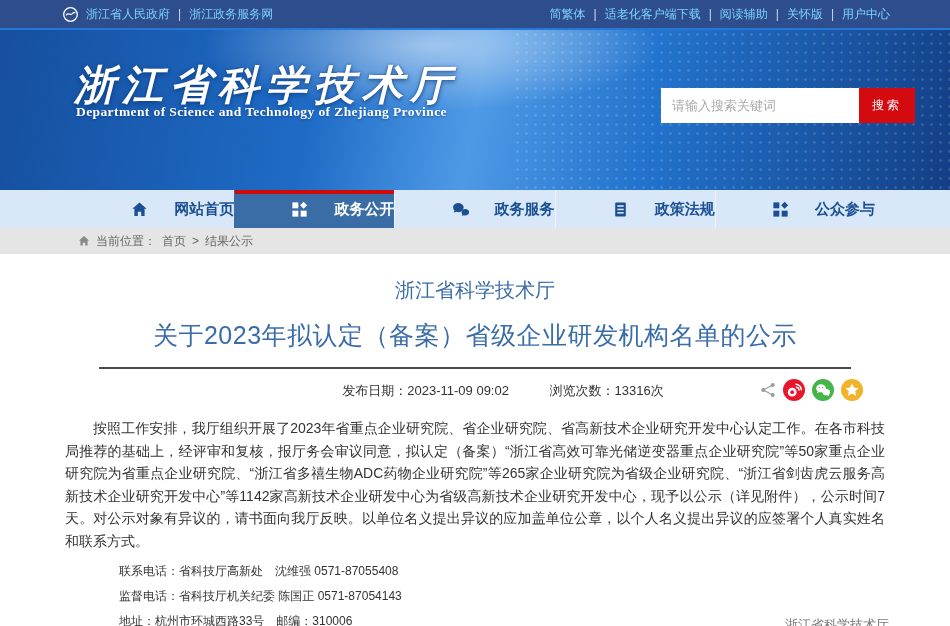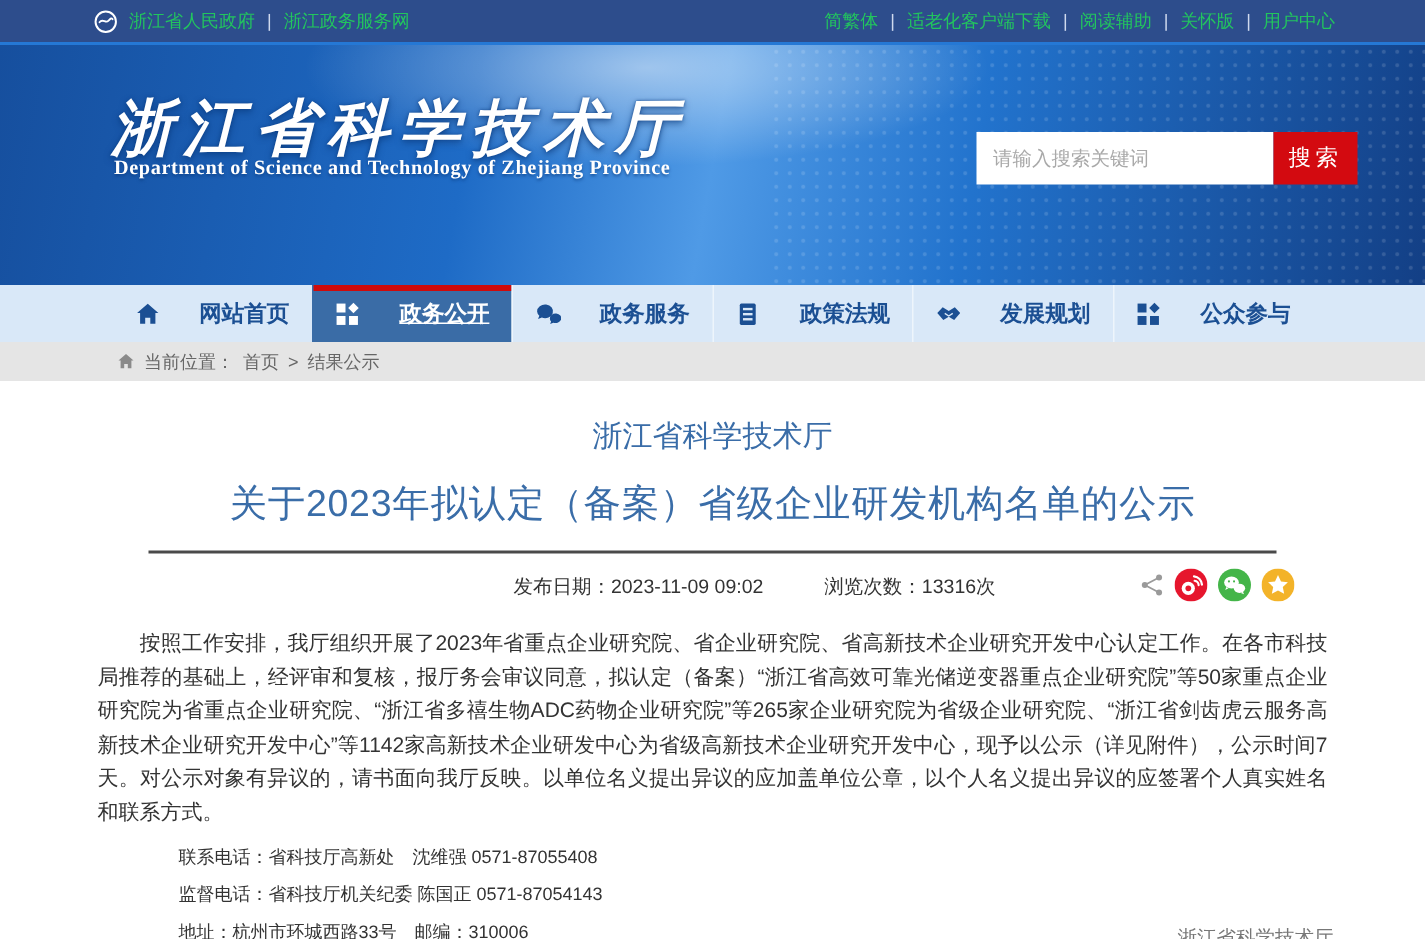--- a/index.html
+++ b/index.html
@@ -3,49 +3,49 @@
 <meta charset="utf-8">
 <style>
   * { margin:0; padding:0; box-sizing:border-box; }
   html,body { width:950px; height:626px; }
   body { font-family:"Liberation Sans","DejaVu Sans",sans-serif; background:#fff; overflow:hidden; }
   .page { position:relative; width:950px; height:626px; background:#fff; }
 
   
   .topbar { height:28px; background:#2d4d8c; color:#fff; display:flex; justify-content:space-between; align-items:center; padding:0 60px 0 62px; font-size:12px; }
   .topbar .grp { display:flex; align-items:center; gap:7px; }
-  .topbar a { color:#22c55e; text-decoration:none; cursor:pointer; }
+  .topbar a { color:#7dd3fc; text-decoration:none; cursor:pointer; }
   .topbar .sep { color:#cfd9ee; margin:0 1px; }
   .emblem { width:17px; height:17px; display:inline-block; }
 
   
   .banner { position:relative; height:162px; border-top:2px solid #2578d5;
     background:linear-gradient(100deg,#164f9e 0%,#1e6bc6 33%,#4f9ae6 50%,#2273cd 68%,#133f85 100%); overflow:hidden; }
   .banner::before { content:""; position:absolute; left:18%; top:-60px; width:520px; height:150px;
     background:radial-gradient(ellipse at center, rgba(255,255,255,.5), rgba(255,255,255,0) 62%); }
   .banner::after { content:""; position:absolute; right:0; top:0; width:46%; height:100%;
     background-image:radial-gradient(rgba(255,255,255,.28) 1px, transparent 1.6px); background-size:9px 9px; opacity:.5; }
   .banner-title { position:absolute; left:74px; top:28px; z-index:2; color:#fff;
     font-family:"DejaVu Serif","Liberation Serif",serif; font-style:italic; font-weight:bold;
     font-size:41px; letter-spacing:7px; text-shadow:0 2px 5px rgba(6,52,116,.65), 0 0 2px rgba(20,70,140,.9); }
   .banner-subtitle { position:absolute; left:76px; top:74px; z-index:2; color:#fff;
     font-family:"Liberation Serif","DejaVu Serif",serif; font-weight:bold; font-size:13.5px; letter-spacing:.4px;
     text-shadow:0 1px 2px rgba(6,52,116,.6); }
-  .search-box { position:absolute; right:45px; top:58px; z-index:3; display:flex; height:35px; }
+  .search-box { position:absolute; right:35px; top:58px; z-index:3; display:flex; height:35px; }
   .search-input { width:198px; border:0; outline:none; padding:0 11px; font-size:13px; color:#333; background:#fff; }
   .search-input::placeholder { color:#a9a9a9; }
-  .search-btn { width:56px; border:0; background:#d30a10; color:#fff; font-size:15px; letter-spacing:3px; cursor:pointer; font-family:inherit; }
+  .search-btn { width:56px; border:0; background:#d30a10; color:#fff; font-size:12px; letter-spacing:3px; cursor:pointer; font-family:inherit; }
 
   
   .nav { height:38px; background:#d9e8f8; display:flex; padding:0 75px; }
-  .nav-item { flex:1; display:flex; align-items:center; justify-content:center; gap:26px;
+  .nav-item { flex:1; display:flex; align-items:center; justify-content:flex-end; gap:26px;
     color:#1b4f93; font-size:15px; font-weight:bold; cursor:pointer; position:relative; border-left:1px solid #eef5fc; }
   .nav-item:first-child { border-left:none; }
   .nav-item .nicon { width:17px; height:17px; flex:none; }
-  .nav-item.active { background:#3a6ca6; color:#fff; border-left-color:transparent;text-decoration:underline; }
+  .nav-item.active { background:#3a6ca6; color:#fff; border-left-color:transparent; }
   .nav-item.active::before { content:""; position:absolute; left:0; top:0; width:100%; height:4px; background:#cf0a0a; }
 
   
   .breadcrumb { height:26px; display:flex; align-items:center; gap:6px; padding-left:78px; font-size:12px; color:#666; background:#e5e5e5; }
   .breadcrumb a { color:#666; text-decoration:none; cursor:pointer; }
 
   
   .content { width:820px; margin:0 auto; position:relative; }
   .art-title1 { margin-top:23px; text-align:center; color:#3a6da8; font-size:20px; font-weight:normal; }
   .art-title2 { margin-top:15px; text-align:center; color:#3a6da8; font-size:25px; font-weight:normal; letter-spacing:.5px; }
@@ -125,27 +125,20 @@
       <span>政务服务</span>
     </div>
     <div class="nav-item">
       <svg class="nicon" viewBox="0 0 16 16">
         <rect x="3" y="1.3" width="10" height="13.4" rx="1" fill="currentColor"></rect>
         <rect x="5" y="4" width="6" height="1.5" fill="#d9e8f8"></rect>
         <rect x="5" y="7.2" width="6" height="1.5" fill="#d9e8f8"></rect>
         <rect x="5" y="10.4" width="6" height="1.5" fill="#d9e8f8"></rect>
       </svg>
       <span>政策法规</span>
-    </div>
-    <div class="nav-item">
-      <svg class="nicon" viewBox="0 0 16 16">
-        <path d="M0.8 7.2 L4.2 3.6 L8 6 L11.8 3.6 L15.2 7.2 L11.4 11.6 L8 9.6 L4.6 11.6 Z" fill="currentColor"></path>
-        <path d="M5.5 7.5 l2.5 1.6 2.5-1.6" stroke="#d9e8f8" stroke-width="0.9" fill="none"></path>
-      </svg>
-      <span>发展规划</span>
     </div>
     <div class="nav-item">
       <svg class="nicon" viewBox="0 0 16 16">
         <rect x="1.3" y="1.3" width="5.6" height="5.6" fill="currentColor"></rect>
         <rect x="1.3" y="9.1" width="5.6" height="5.6" fill="currentColor"></rect>
         <rect x="9.1" y="9.1" width="5.6" height="5.6" fill="currentColor"></rect>
         <path d="M11.9 0.8 L15.2 4.1 L11.9 7.4 L8.6 4.1 Z" fill="currentColor"></path>
       </svg>
       <span>公众参与</span>
     </div>

